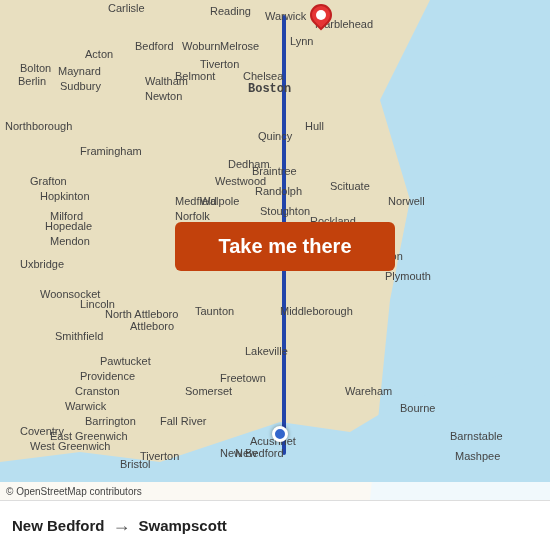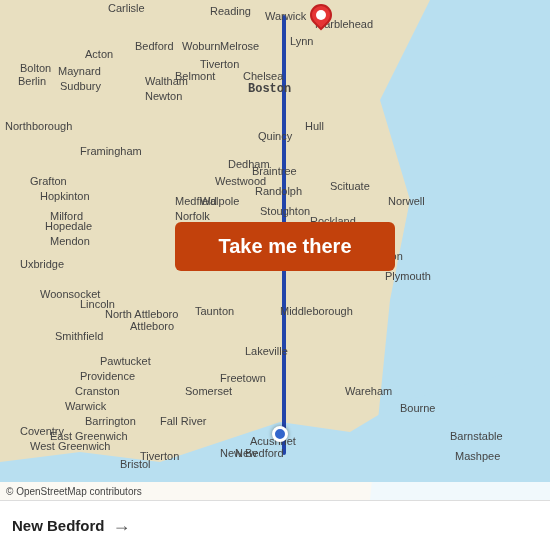--- a/index.html
+++ b/index.html
@@ -317,14 +317,15 @@
 
   <div id="attribution">
     <span>© OpenStreetMap contributors</span>
   </div>
 </div>
 
 <div id="bottom-bar">
   <div id="route-info">
     <span id="origin-label">New Bedford</span>
     <span id="arrow-icon">→</span>
+    <span id="dest-label">Swampscott</span>
   </div>
 </div>
 
 </body></html>

